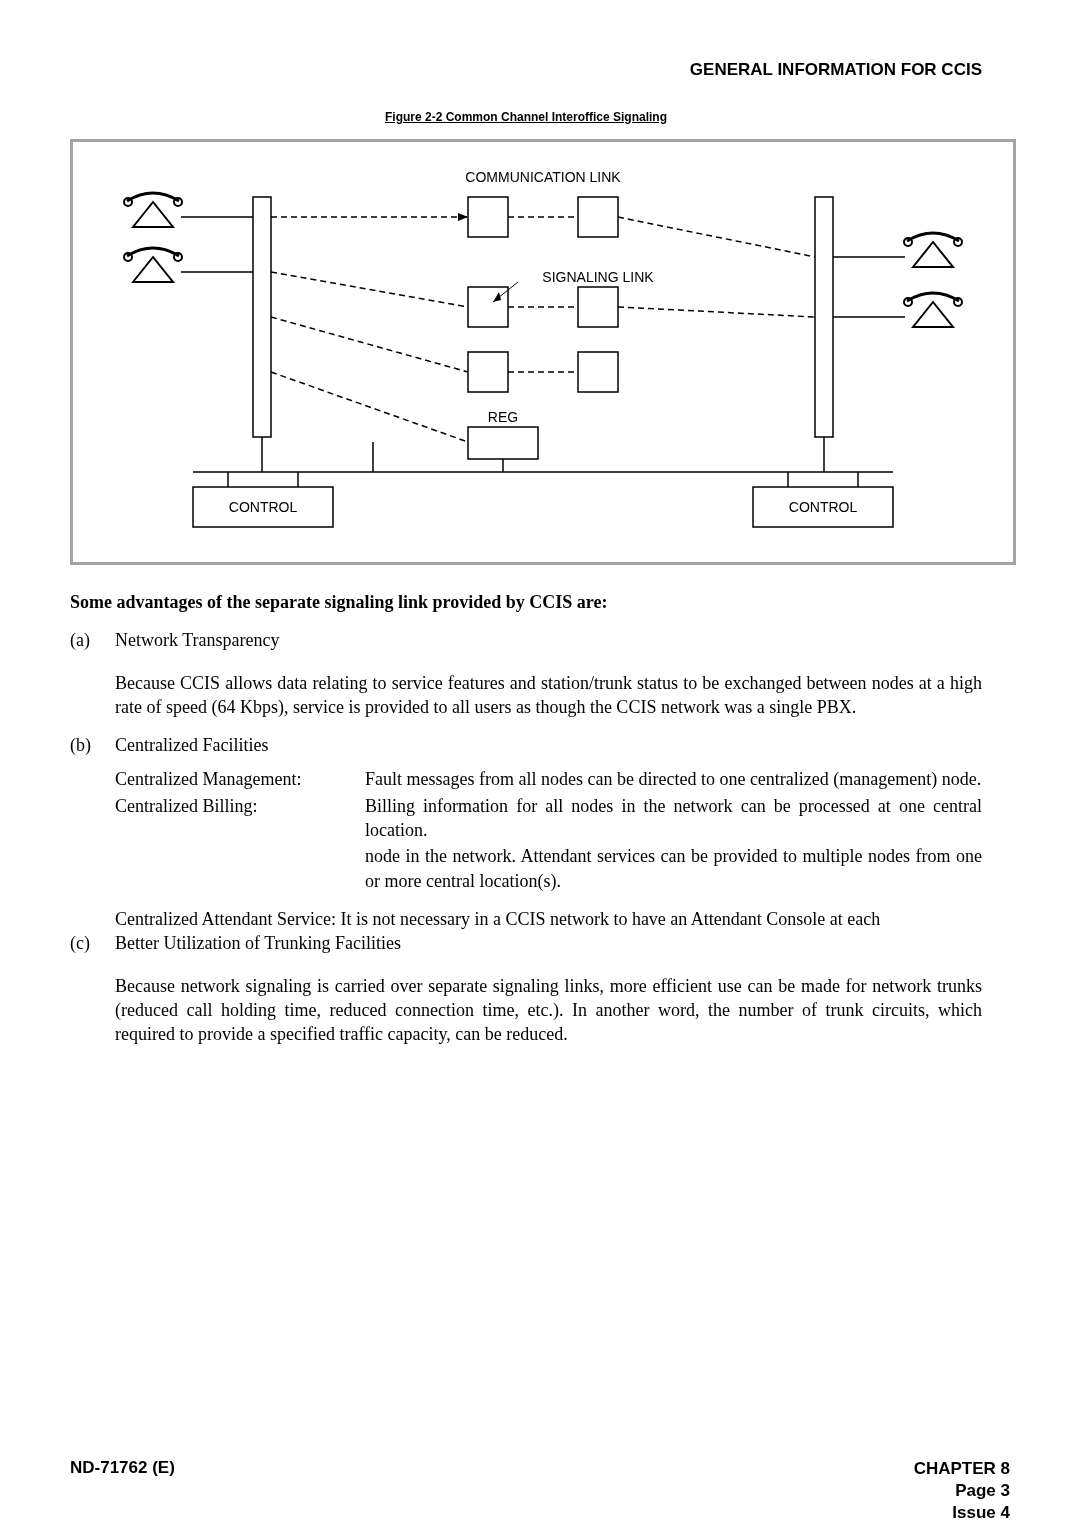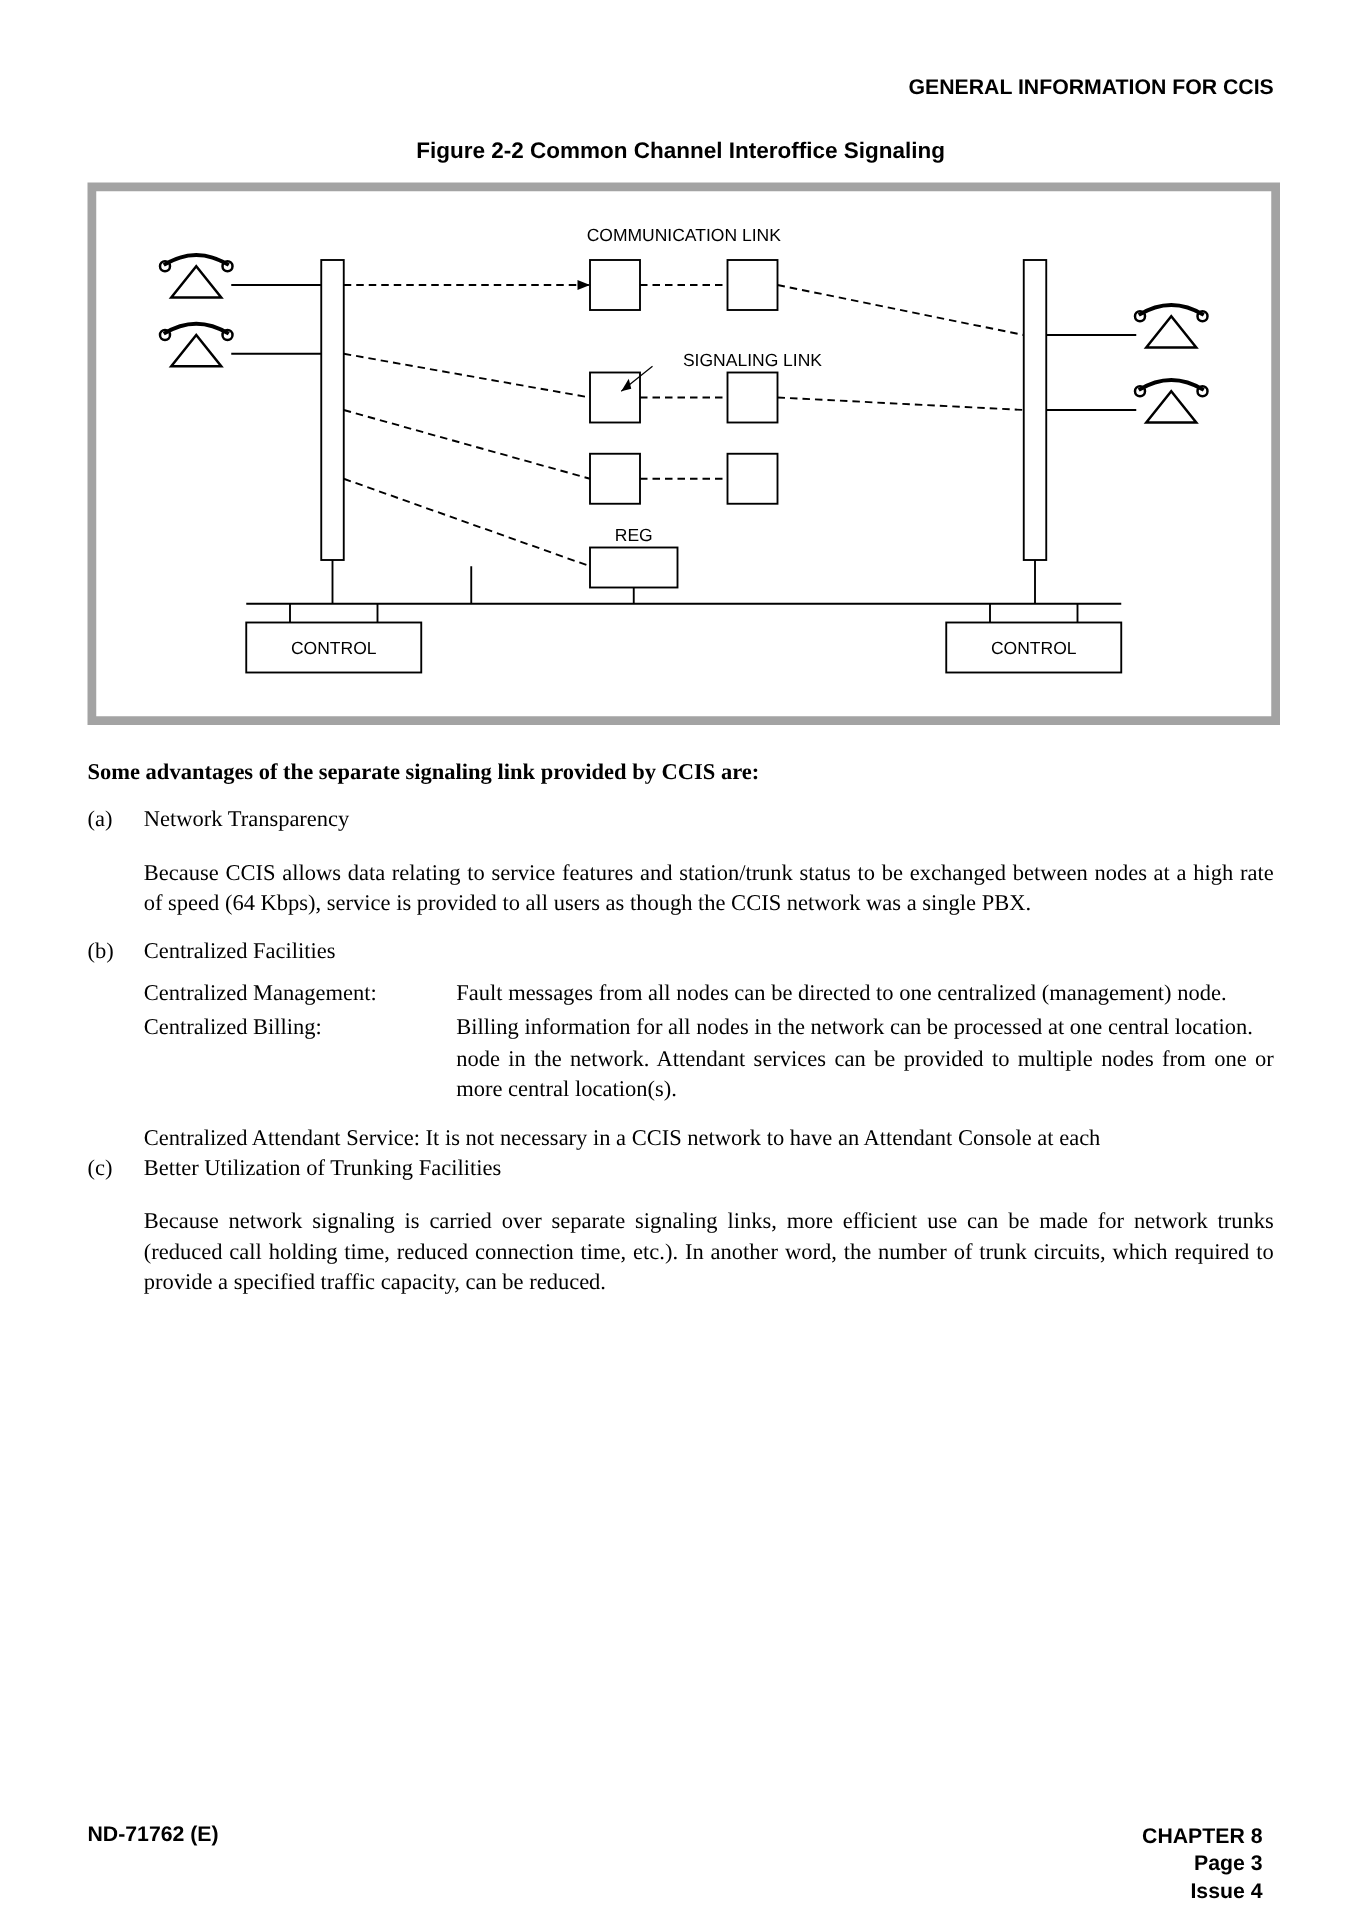--- a/index.html
+++ b/index.html
@@ -7,41 +7,42 @@
     padding: 0;
     font-family: "Times New Roman", Times, serif;
     background: #fff;
     color: #000;
     width: 1080px;
     height: 1528px;
     position: relative;
     box-sizing: border-box;
   }
   .page {
-    padding: 60px 61px 50px 70px;
+    padding: 60px 98px 50px 70px;
     box-sizing: border-box;
     height: 100%;
     position: relative;
   }
   .header-right {
     text-align: right;
     font-family: Arial, Helvetica, sans-serif;
     font-weight: bold;
     font-size: 17px;
     margin-bottom: 30px;
   }
   .figure-caption {
     text-align: center;
     font-family: Arial, Helvetica, sans-serif;
     font-weight: bold;
-    font-size: 18px;
+    font-size: 12px;
     margin-bottom: 15px;
+    text-decoration: underline;
   }
   .diagram-box {
-    border: 7px solid #a3a3a3;
+    border: 3px solid #a3a3a3;
     width: 940px;
     height: 420px;
     margin: 0 auto 25px auto;
     position: relative;
   }
   .diagram-svg {
     width: 100%;
     height: 100%;
   }
   .body-text {

